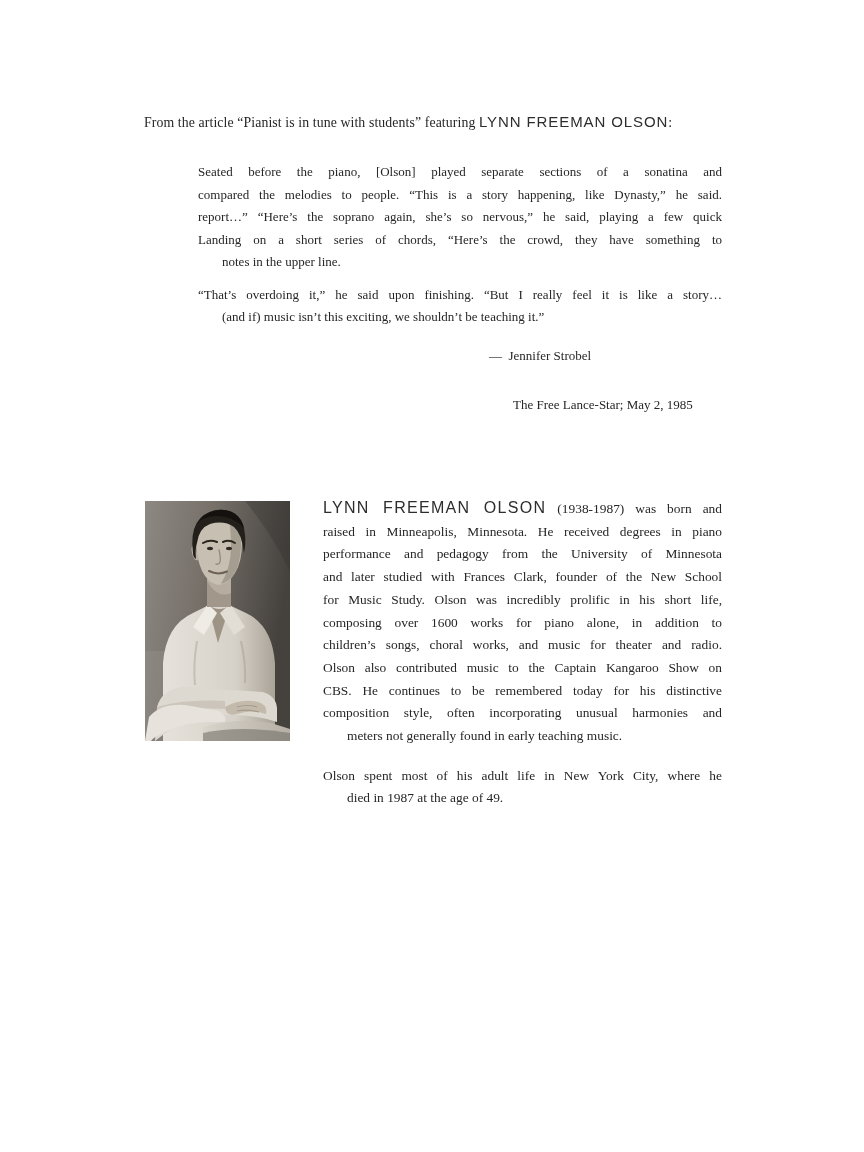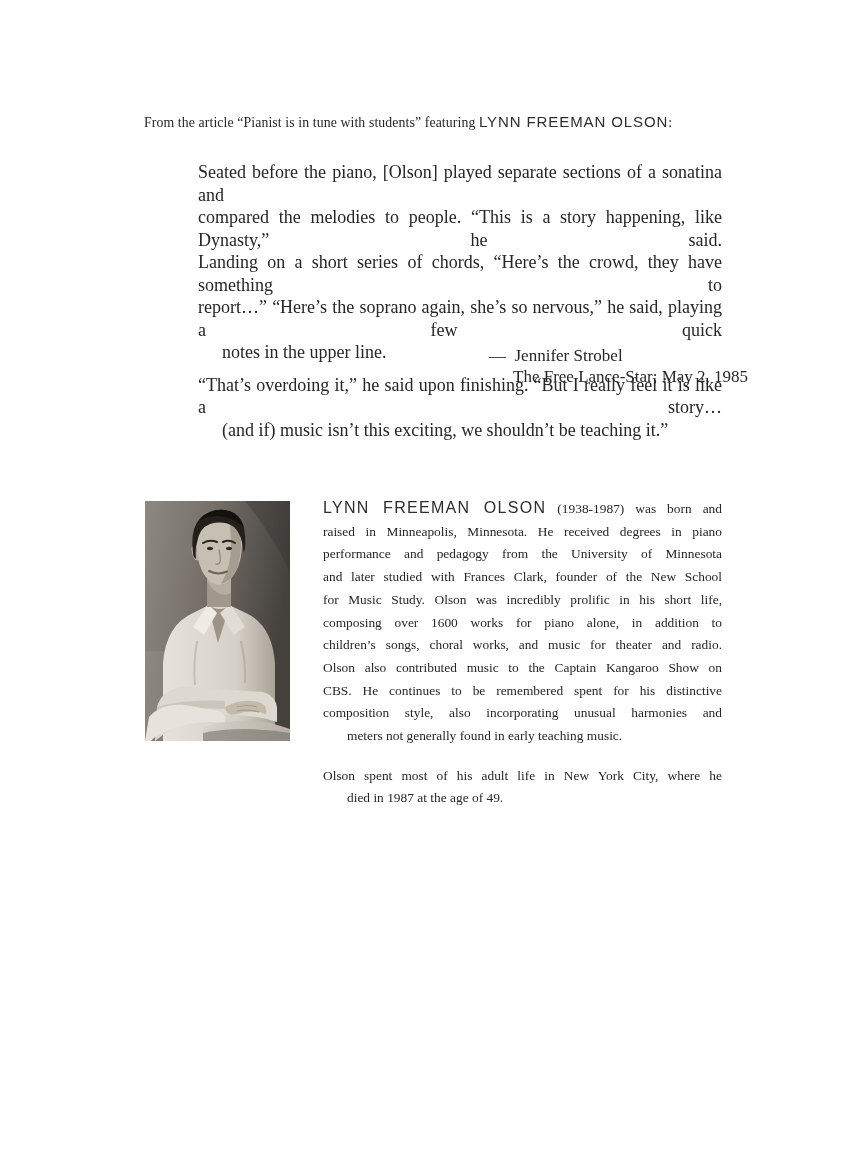--- a/index.html
+++ b/index.html
@@ -22,34 +22,34 @@
   }
   .sans {
     font-family: "Liberation Sans", sans-serif;
     font-size: 15px; letter-spacing: 0.9px;
     color: #2d2d2d;
   }
 
   
   .quote {
     position: absolute; left: 198px; top: 161px; width: 524px;
-    font-size: 18px; line-height: 22.5px;
+    font-size: 13px; line-height: 22.5px;
   }
   .quote .p2 { margin-top: 10px; }
   .line { text-align: justify; text-align-last: justify; }
   .line.last { text-align-last: left; margin-left: 24px; }
   .italic { }
 
   
   .attribution {
     position: absolute; left: 489px; top: 345px;
-    font-size: 17px; line-height: 21px;
+    font-size: 13px; line-height: 21px;
     white-space: nowrap;
   }
-  .attribution .source { margin-left: 24px; }
+  .attribution .source { margin-left: 24px; margin-top: 28px; }
 
   
   .portrait {
     position: absolute; left: 145px; top: 501px;
     width: 145px; height: 240px;
   }
   .portrait svg { display: block; width: 145px; height: 240px; }
 
   .bio-text {
     position: absolute; left: 323px; top: 497px; width: 399px;
@@ -66,22 +66,22 @@
 <body>
 
 <div class="page">
 
   <div class="intro-line"><span>From the article “Pianist is in tune with students” featuring </span><span class="sans">LYNN FREEMAN OLSON</span><span>:</span></div>
 
   <div class="quote">
     <div class="p1">
         <div class="line"><span>Seated before the piano, [Olson] played separate sections of a sonatina and</span></div>
         <div class="line"><span>compared the melodies to people. “This is a story happening, like </span><span class="italic">Dynasty</span><span>,” he said.</span></div>
+        <div class="line"><span>report…” “Here’s the soprano again, she’s so nervous,” he said, playing a few quick</span></div>
         <div class="line"><span>Landing on a short series of chords, “Here’s the crowd, they have something to</span></div>
-        <div class="line"><span>report…” “Here’s the soprano again, she’s so nervous,” he said, playing a few quick</span></div>
         <div class="line last"><span>notes in the upper line.</span></div>
       </div>
     <div class="p2">
         <div class="line"><span>“That’s overdoing it,” he said upon finishing. “But I really feel it is like a story…</span></div>
         <div class="line last"><span>(and if) music isn’t this exciting, we shouldn’t be teaching it.”</span></div>
       </div>
   </div>
 
   <div class="attribution">
     <div class="author">— Jennifer Strobel</div>
@@ -161,22 +161,22 @@
   <div class="bio-text">
     <div class="p1">
         <div class="line"><span class="sans-lg">LYNN FREEMAN OLSON</span><span> (1938-1987) was born and</span></div>
         <div class="line"><span>raised in Minneapolis, Minnesota. He received degrees in piano</span></div>
         <div class="line"><span>performance and pedagogy from the University of Minnesota</span></div>
         <div class="line"><span>and later studied with Frances Clark, founder of the New School</span></div>
         <div class="line"><span>for Music Study. Olson was incredibly prolific in his short life,</span></div>
         <div class="line"><span>composing over 1600 works for piano alone, in addition to</span></div>
         <div class="line"><span>children’s songs, choral works, and music for theater and radio.</span></div>
         <div class="line"><span>Olson also contributed music to the </span><span class="italic">Captain Kangaroo Show</span><span> on</span></div>
-        <div class="line"><span>CBS. He continues to be remembered spent for his distinctive</span></div>
-        <div class="line"><span>composition style, also incorporating unusual harmonies and</span></div>
+        <div class="line"><span>CBS. He continues to be remembered today for his distinctive</span></div>
+        <div class="line"><span>composition style, often incorporating unusual harmonies and</span></div>
         <div class="line last"><span>meters not generally found in early teaching music.</span></div>
       </div>
     <div class="p2">
         <div class="line"><span>Olson spent most of his adult life in New York City, where he</span></div>
         <div class="line last"><span>died in 1987 at the age of 49.</span></div>
       </div>
   </div>
 
 </div>
 

